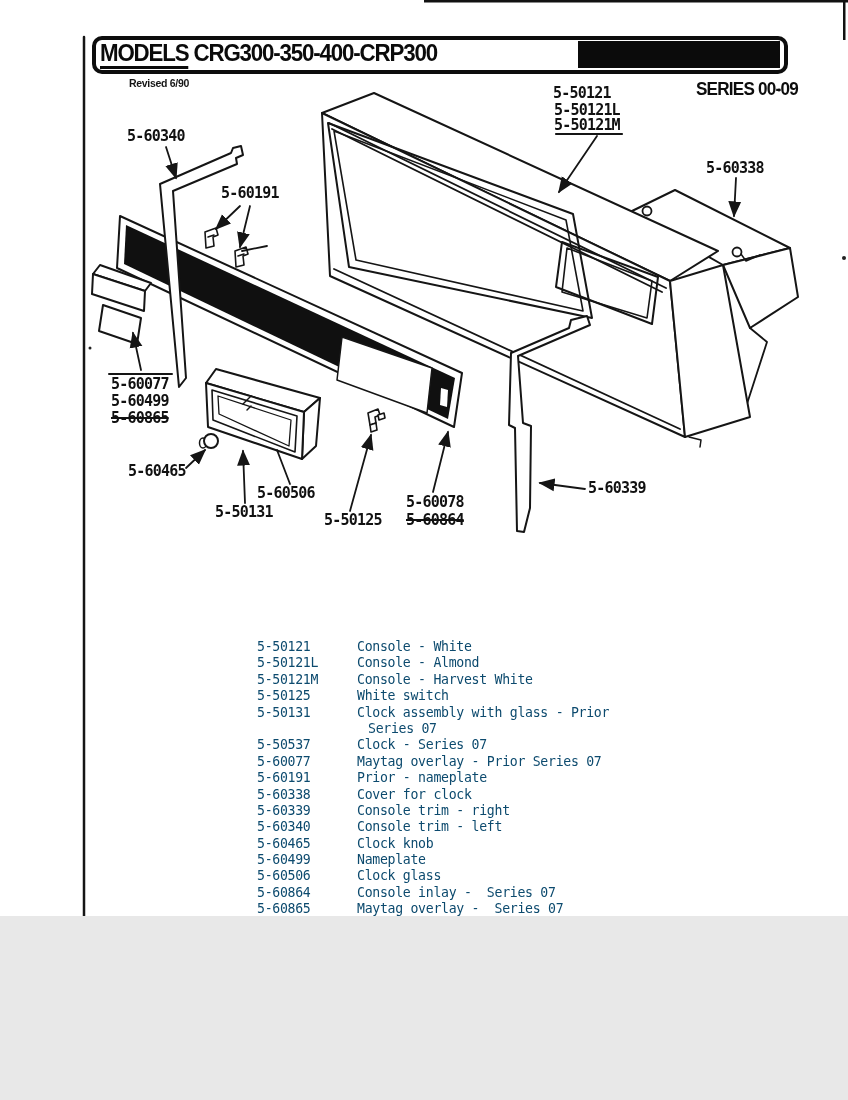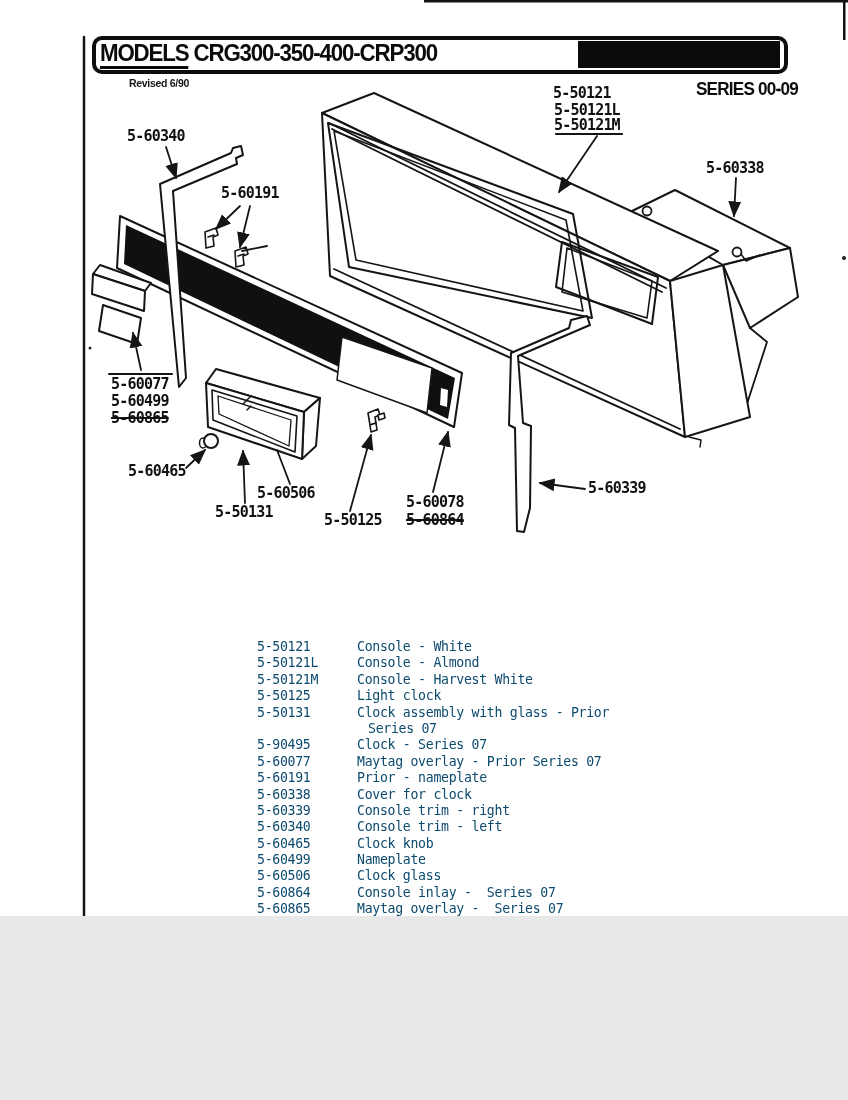--- a/index.html
+++ b/index.html
@@ -187,24 +187,24 @@
   <div class="co" style="left:215px;top:504px">5-50131</div>
   <div class="co" style="left:324px;top:512px">5-50125</div>
   <div class="co" style="left:406px;top:494px">5-60078</div>
   <div class="co strike" style="left:406px;top:512px">5-60864</div>
   <div class="co" style="left:588px;top:480px">5-60339</div>
 
   <div class="ptable">
     <div class="trow"><span class="tpart">5-50121</span><span class="tdesc">Console - White</span></div>
     <div class="trow"><span class="tpart">5-50121L</span><span class="tdesc">Console - Almond</span></div>
     <div class="trow"><span class="tpart">5-50121M</span><span class="tdesc">Console - Harvest White</span></div>
-    <div class="trow"><span class="tpart">5-50125</span><span class="tdesc">Light clock</span></div>
+    <div class="trow"><span class="tpart">5-50125</span><span class="tdesc">White switch</span></div>
     <div class="trow"><span class="tpart">5-50131</span><span class="tdesc">Clock assembly with glass - Prior</span></div>
     <div class="trow cont"><span class="tpart"></span><span class="tdesc">Series 07</span></div>
-    <div class="trow"><span class="tpart">5-90495</span><span class="tdesc">Clock - Series 07</span></div>
+    <div class="trow"><span class="tpart">5-50537</span><span class="tdesc">Clock - Series 07</span></div>
     <div class="trow"><span class="tpart">5-60077</span><span class="tdesc">Maytag overlay - Prior Series 07</span></div>
     <div class="trow"><span class="tpart">5-60191</span><span class="tdesc">Prior - nameplate</span></div>
     <div class="trow"><span class="tpart">5-60338</span><span class="tdesc">Cover for clock</span></div>
     <div class="trow"><span class="tpart">5-60339</span><span class="tdesc">Console trim - right</span></div>
     <div class="trow"><span class="tpart">5-60340</span><span class="tdesc">Console trim - left</span></div>
     <div class="trow"><span class="tpart">5-60465</span><span class="tdesc">Clock knob</span></div>
     <div class="trow"><span class="tpart">5-60499</span><span class="tdesc">Nameplate</span></div>
     <div class="trow"><span class="tpart">5-60506</span><span class="tdesc">Clock glass</span></div>
     <div class="trow"><span class="tpart">5-60864</span><span class="tdesc">Console inlay -  Series 07</span></div>
     <div class="trow"><span class="tpart">5-60865</span><span class="tdesc">Maytag overlay -  Series 07</span></div>

